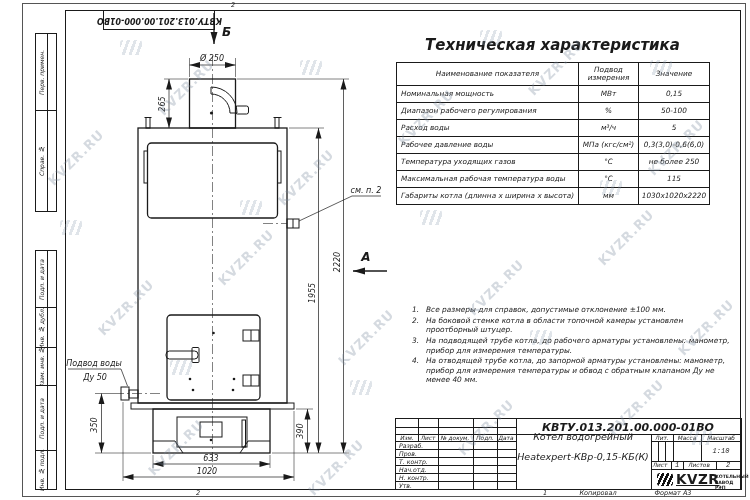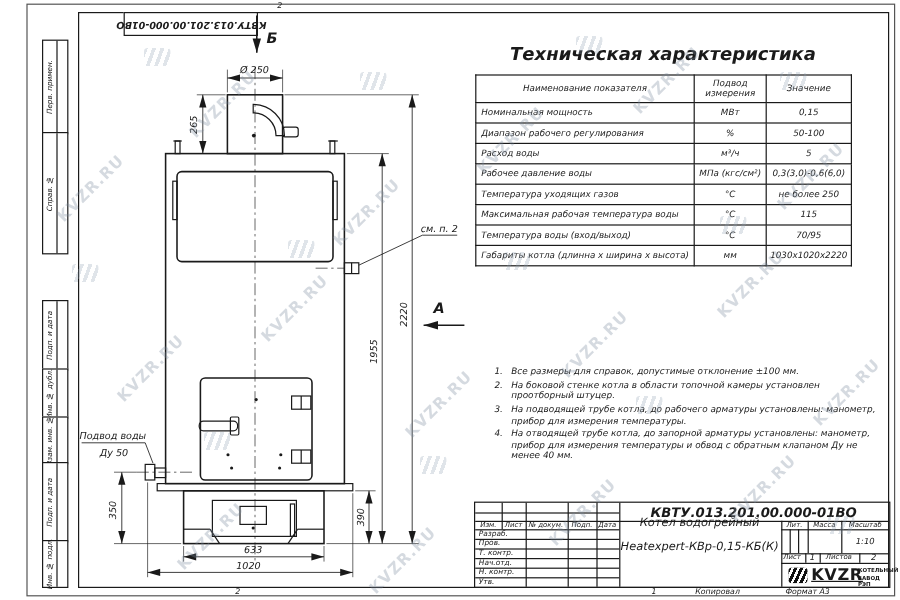--- a/index.html
+++ b/index.html
@@ -36,21 +36,21 @@
   
   .tb{position:absolute;left:395px;top:418px;width:345px;height:70px;border:1.5px solid #1a1a1a;
       font-style:italic;background:transparent;}
   .tb .vl,.tb .hl{position:absolute;background:#1a1a1a;}
   .tb .vl{width:1px;}
   .tb .hl{height:1px;}
   .tb .t{position:absolute;transform:translate(-50%,-50%);white-space:nowrap;font-size:5.8px;}
   .tb .tl{position:absolute;left:3px;transform:translateY(-50%);white-space:nowrap;font-size:6.2px;}
   .tb .big{font-size:11px;font-weight:bold;}
   .tb .med{font-size:9.5px;}
-  .tb .val{font-size:7px;}
+  .tb .val{font-size:7px;font-family:Liberation Mono, monospace;}
   .logo-glyph{position:absolute;width:16px;height:13px;border-radius:3px;background:#111;
               background-image:repeating-linear-gradient(115deg,#111 0 2.5px,#fff 2.5px 4.5px);}
   .logo-word{position:absolute;font-style:normal;font-weight:bold;font-size:13.5px;letter-spacing:0.5px;}
   .logo-sub{position:absolute;font-style:normal;font-size:4.6px;font-weight:bold;line-height:1.15;}
   
   .draw{position:absolute;left:0;top:0;}
   .geo line,.geo rect,.geo path,.geo circle{stroke:#1a1a1a;fill:none;stroke-width:1;}
   .geo .dot{fill:#1a1a1a;stroke:none;}
   .geo .dim{stroke-width:0.7;}
   .geo .ext{stroke-width:0.55;}
@@ -246,25 +246,20 @@
         </tr>
     <tr>
           <td class="n">Температура уходящих газов</td>
           <td class="c">°С</td>
           <td class="c">не более 250</td>
         </tr>
     <tr>
           <td class="n">Максимальная рабочая температура воды</td>
           <td class="c">°С</td>
           <td class="c">115</td>
-        </tr>
-    <tr>
-          <td class="n">Температура воды (вход/выход)</td>
-          <td class="c">°С</td>
-          <td class="c">70/95</td>
         </tr>
     <tr>
           <td class="n">Габариты котла (длинна х ширина х высота)</td>
           <td class="c">мм</td>
           <td class="c">1030х1020х2220</td>
         </tr>
   </tbody>
     </table>
 
   <div class="notes">

